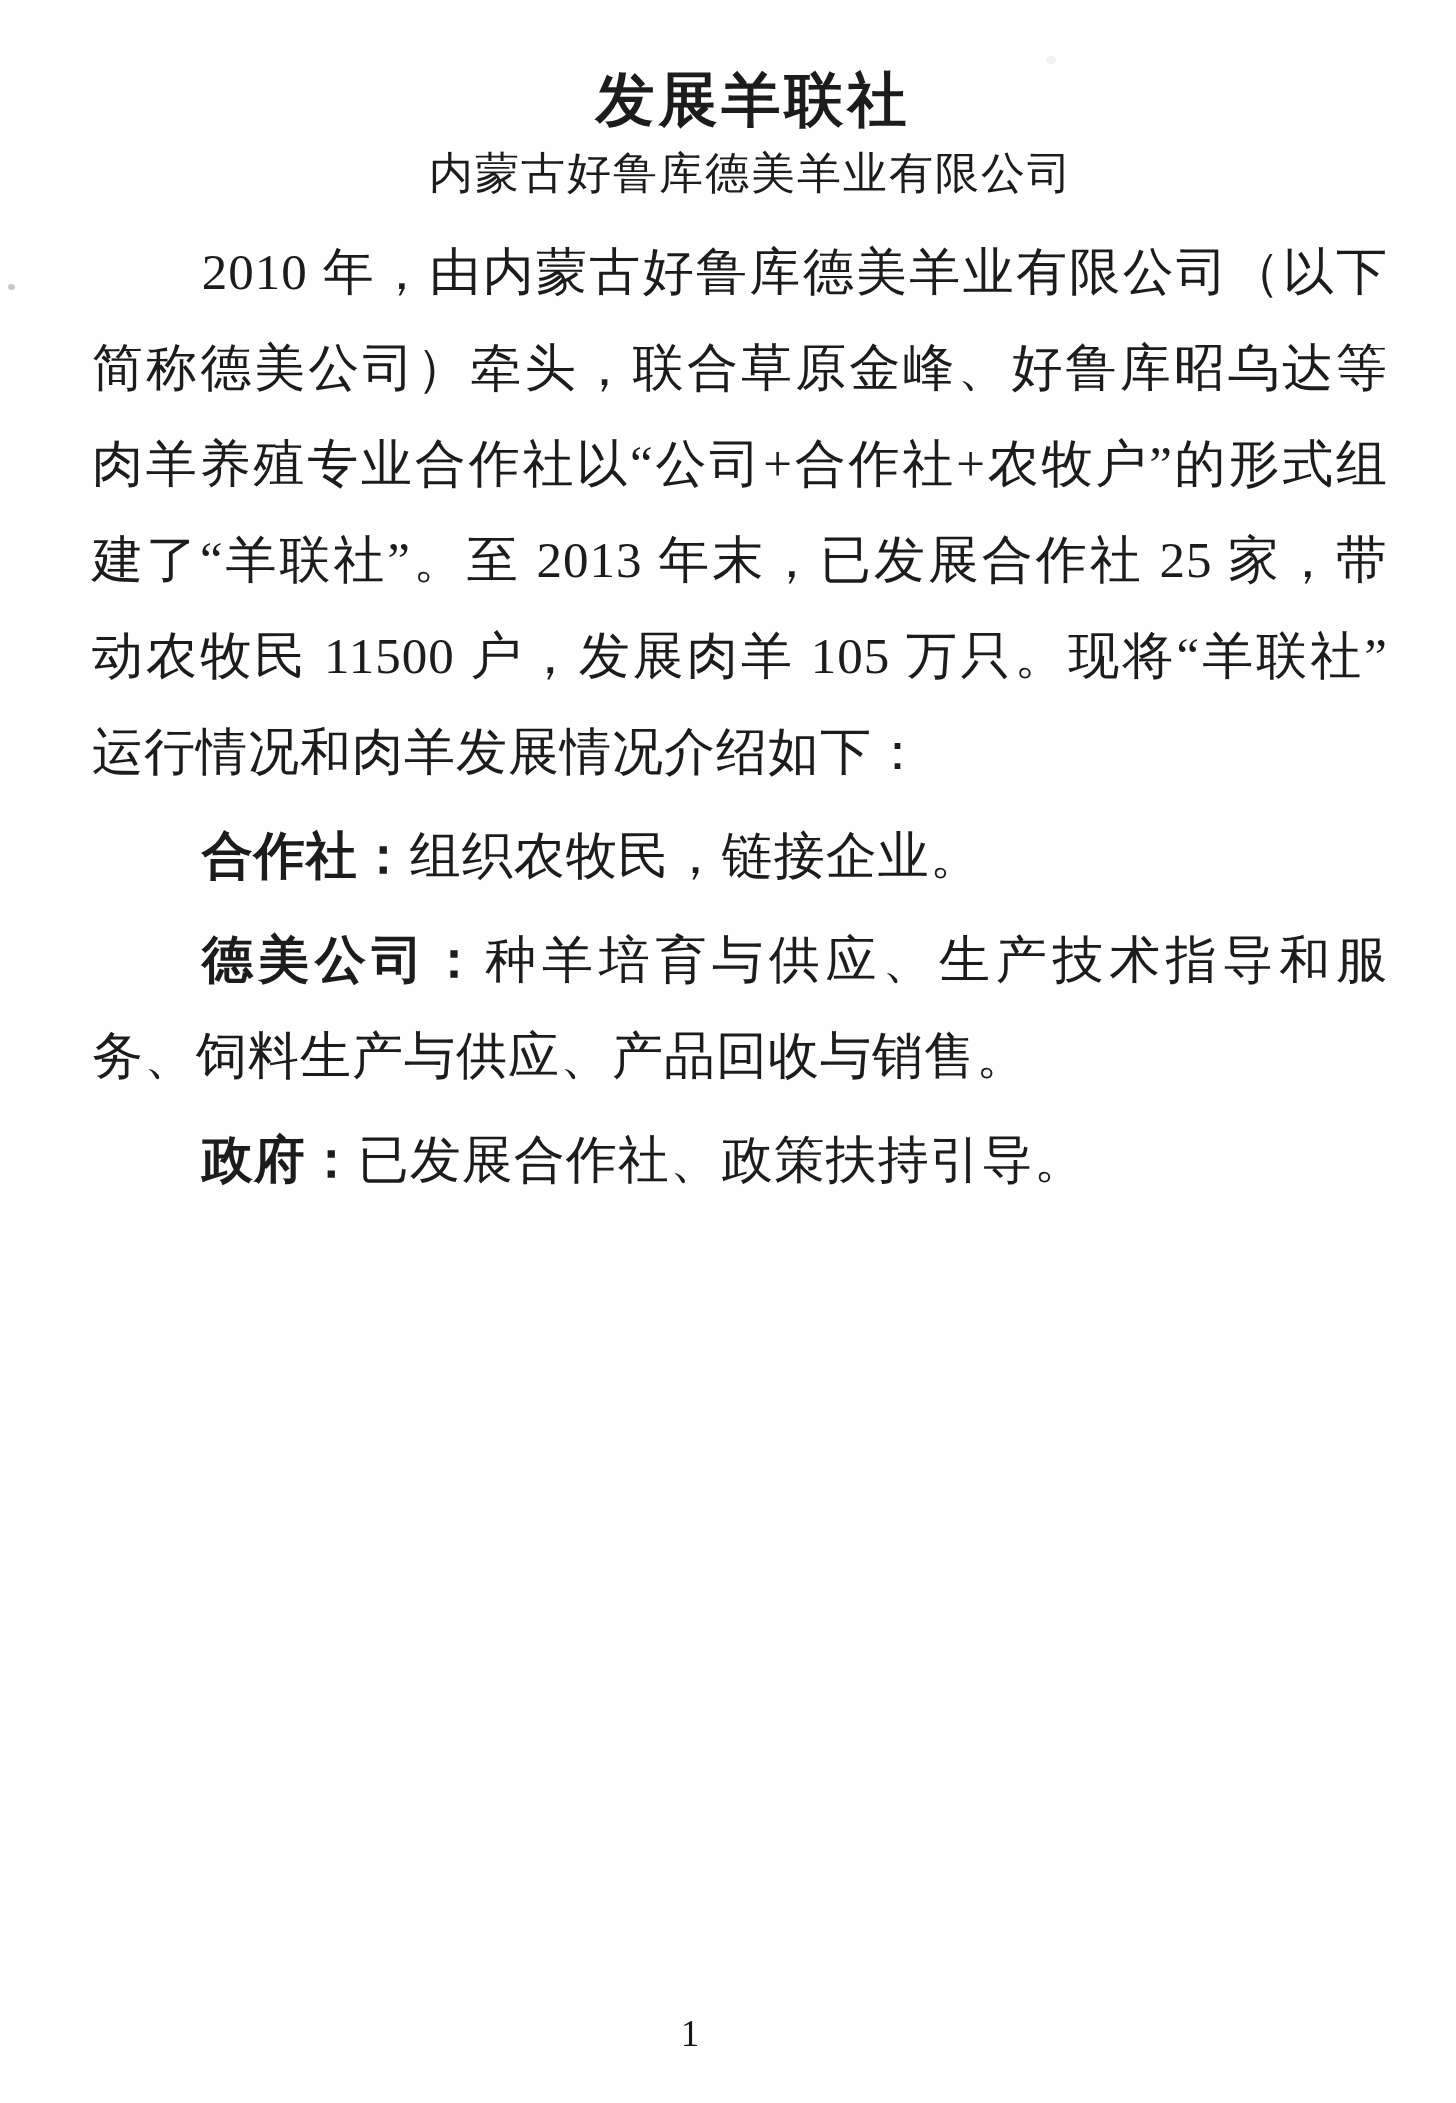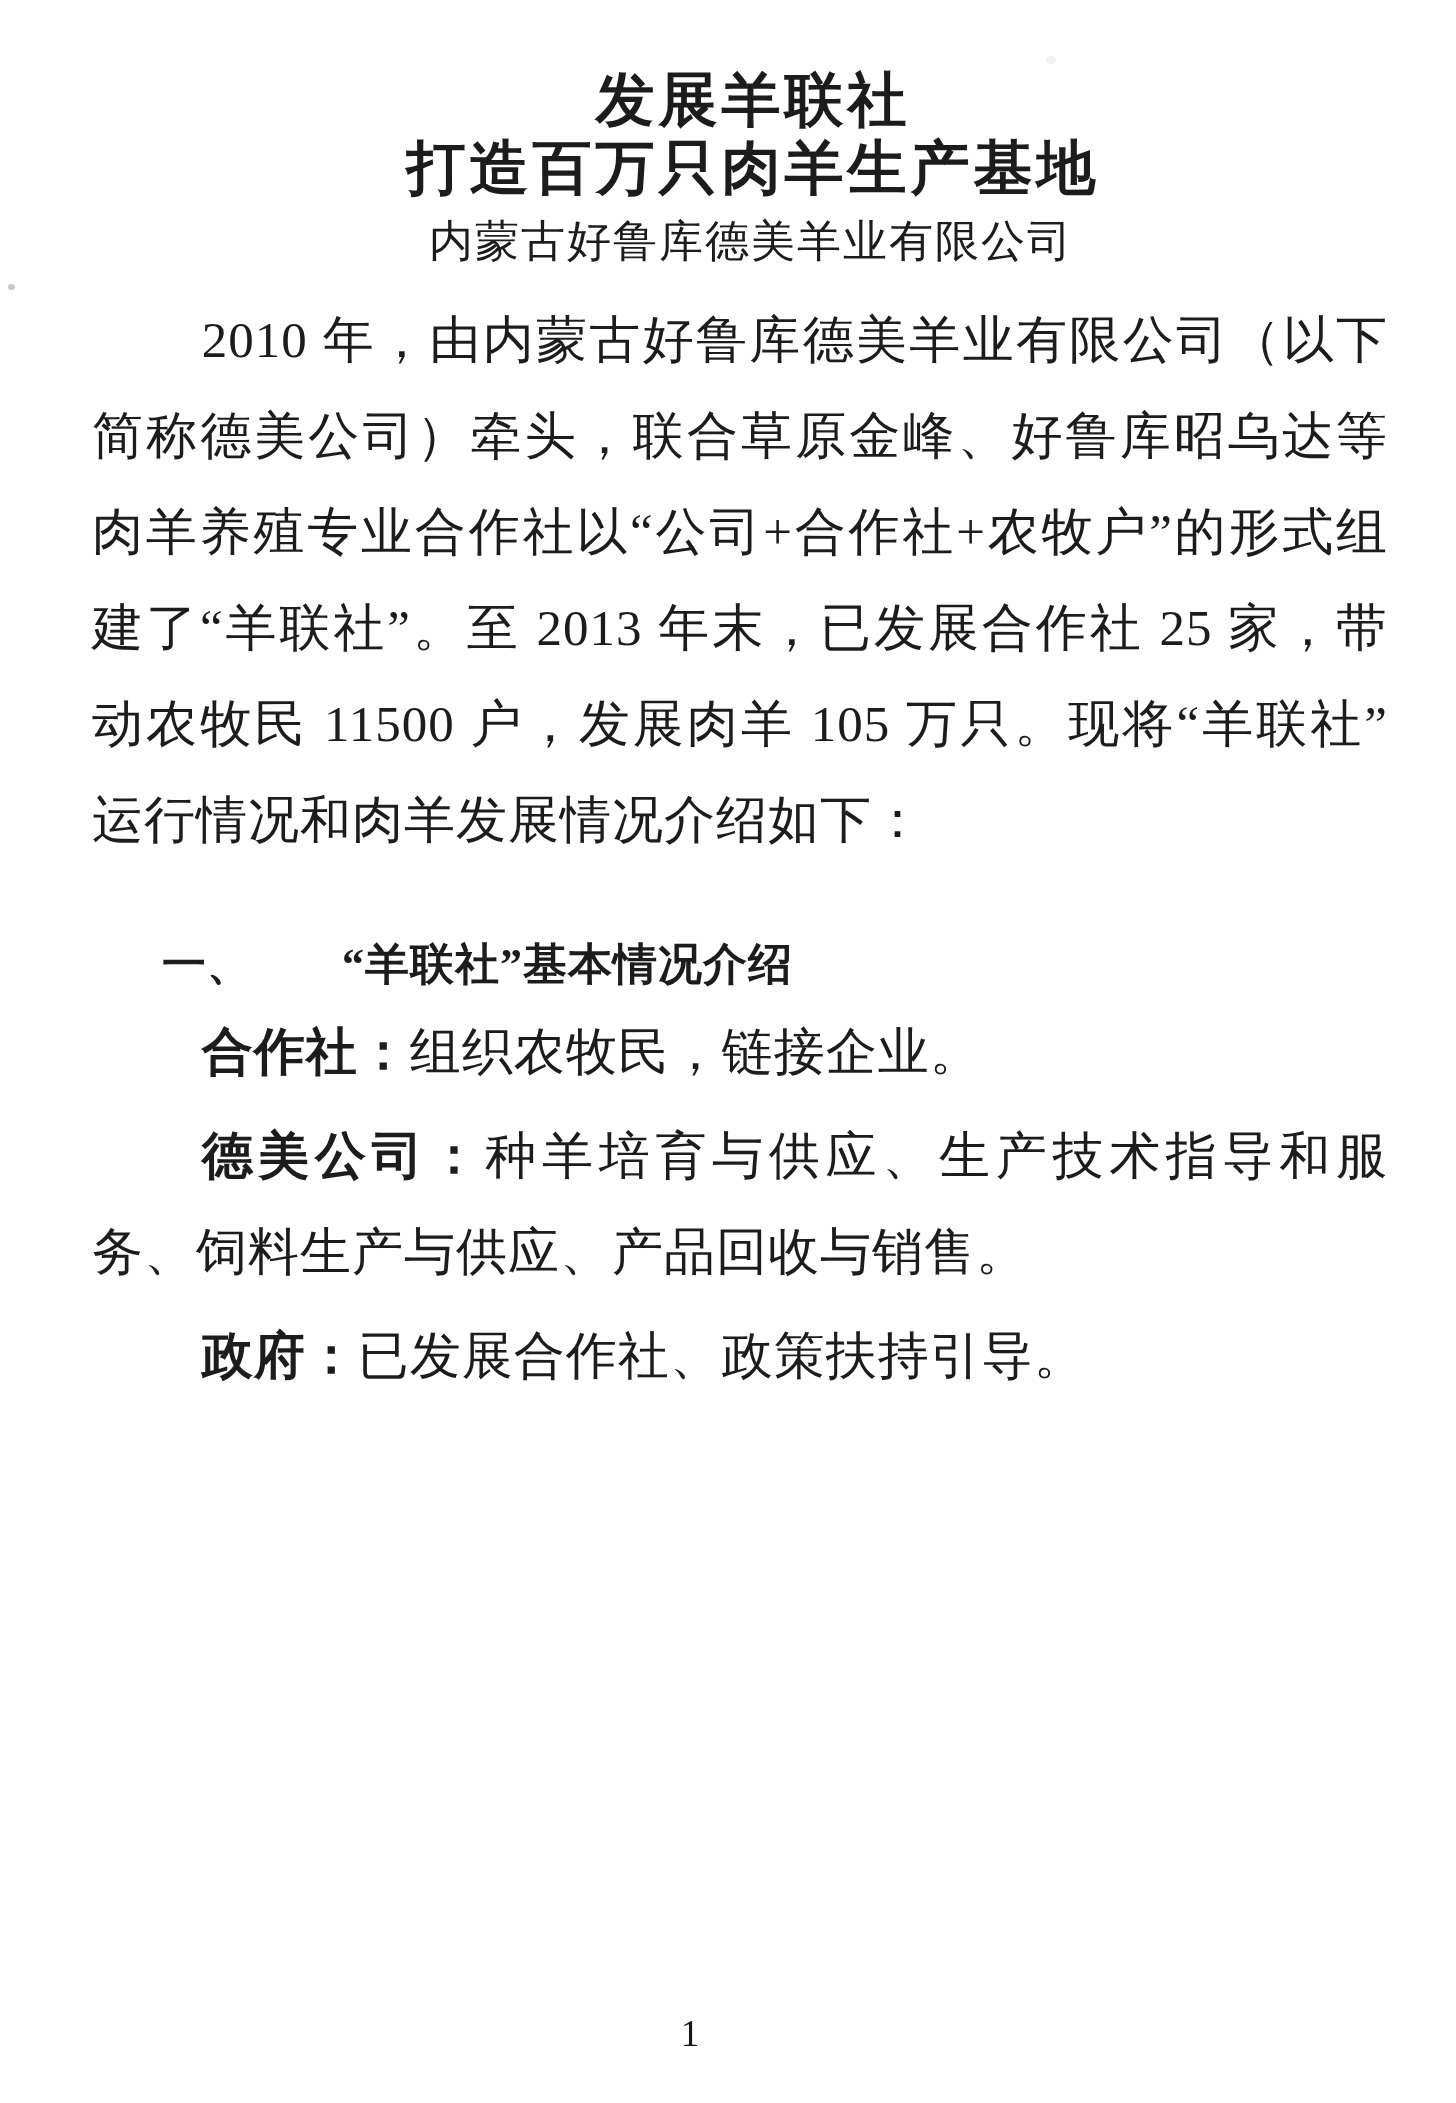--- a/index.html
+++ b/index.html
@@ -78,28 +78,26 @@
   .artifact-1 { left: 8px; top: 284px; width: 7px; height: 6px; }
   .artifact-2 { left: 1046px; top: 56px; width: 10px; height: 8px; opacity: 0.12; }
 </style>
 </head>
 <body>
 
 <div class="page">
 
   <h1 class="title">
     <span class="title-line">发展羊联社</span>
-    <span class="title-line">打造百万只肉羊生产基地</span>
   </h1>
 
   <div class="subtitle">内蒙古好鲁库德美羊业有限公司</div>
 
   <p class="body-para indent">2010 年，由内蒙古好鲁库德美羊业有限公司（以下简称德美公司）牵头，联合草原金峰、好鲁库昭乌达等肉羊养殖专业合作社以“公司+合作社+农牧户”的形式组建了“羊联社”。至 2013 年末，已发展合作社 25 家，带动农牧民 11500 户，发展肉羊 105 万只。现将“羊联社”运行情况和肉羊发展情况介绍如下：</p>
 
-  <h2 class="heading-1">一、　　“羊联社”基本情况介绍</h2>
 
 
 
   <p class="body-para indent role-para"><span class="role-label">合作社：</span><span>组织农牧民，链接企业。</span></p>
 
   <p class="body-para indent role-para"><span class="role-label">德美公司：</span><span>种羊培育与供应、生产技术指导和服务、饲料生产与供应、产品回收与销售。</span></p>
 
 
   <p class="body-para indent role-para"><span class="role-label">政府：</span><span>已发展合作社、政策扶持引导。</span></p>
 

